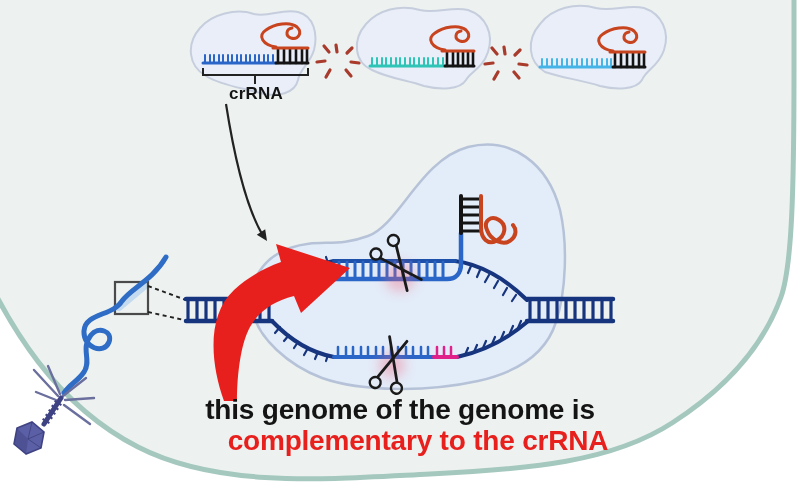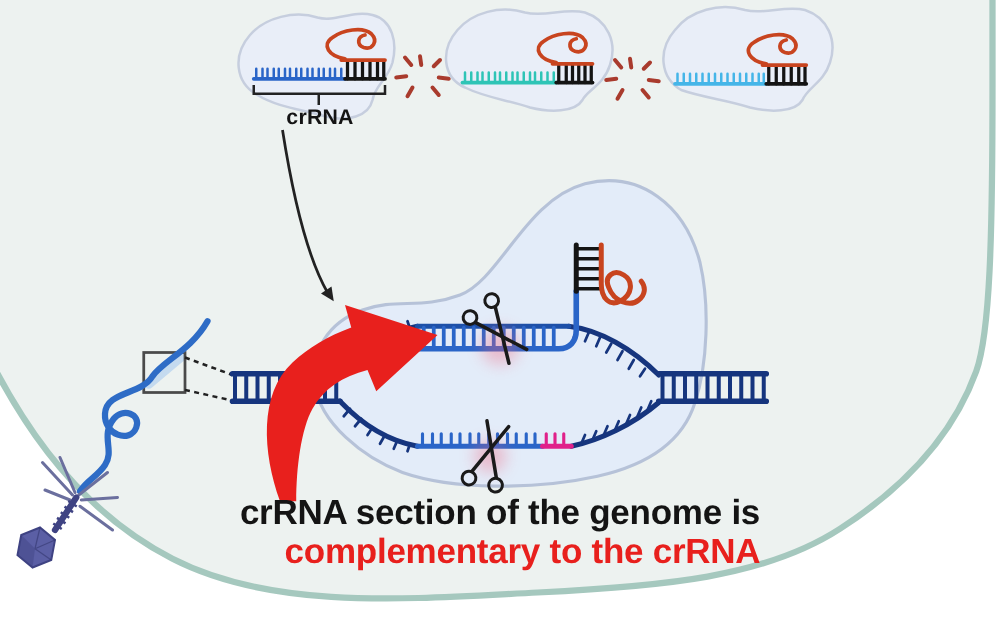--- a/index.html
+++ b/index.html
@@ -205,16 +205,16 @@
     <circle cx="-20" cy="-11" r="5.5" stroke-width="2.4"></circle>
   </g>
 
   <path d="M 224,401 C 210,362 207,315 234,290 C 247,278 262,269 281,262
            L 276,244 L 350,268 L 301,313 L 294,296
            C 274,301 259,311 250,327 C 241,343 237,374 237,401 Z" fill="#e8201d"></path>
 </svg>
 
 <div class="txt crrna-label">crRNA</div>
 <div class="txt caption" style="left:0;top:394px;">
-  <div class="cap1">crRNA section of the genome is</div>
+  <div class="cap1">this genome of the genome is</div>
   <div class="cap2">complementary to the crRNA</div>
 </div>
 </div>
 
 </body></html>

